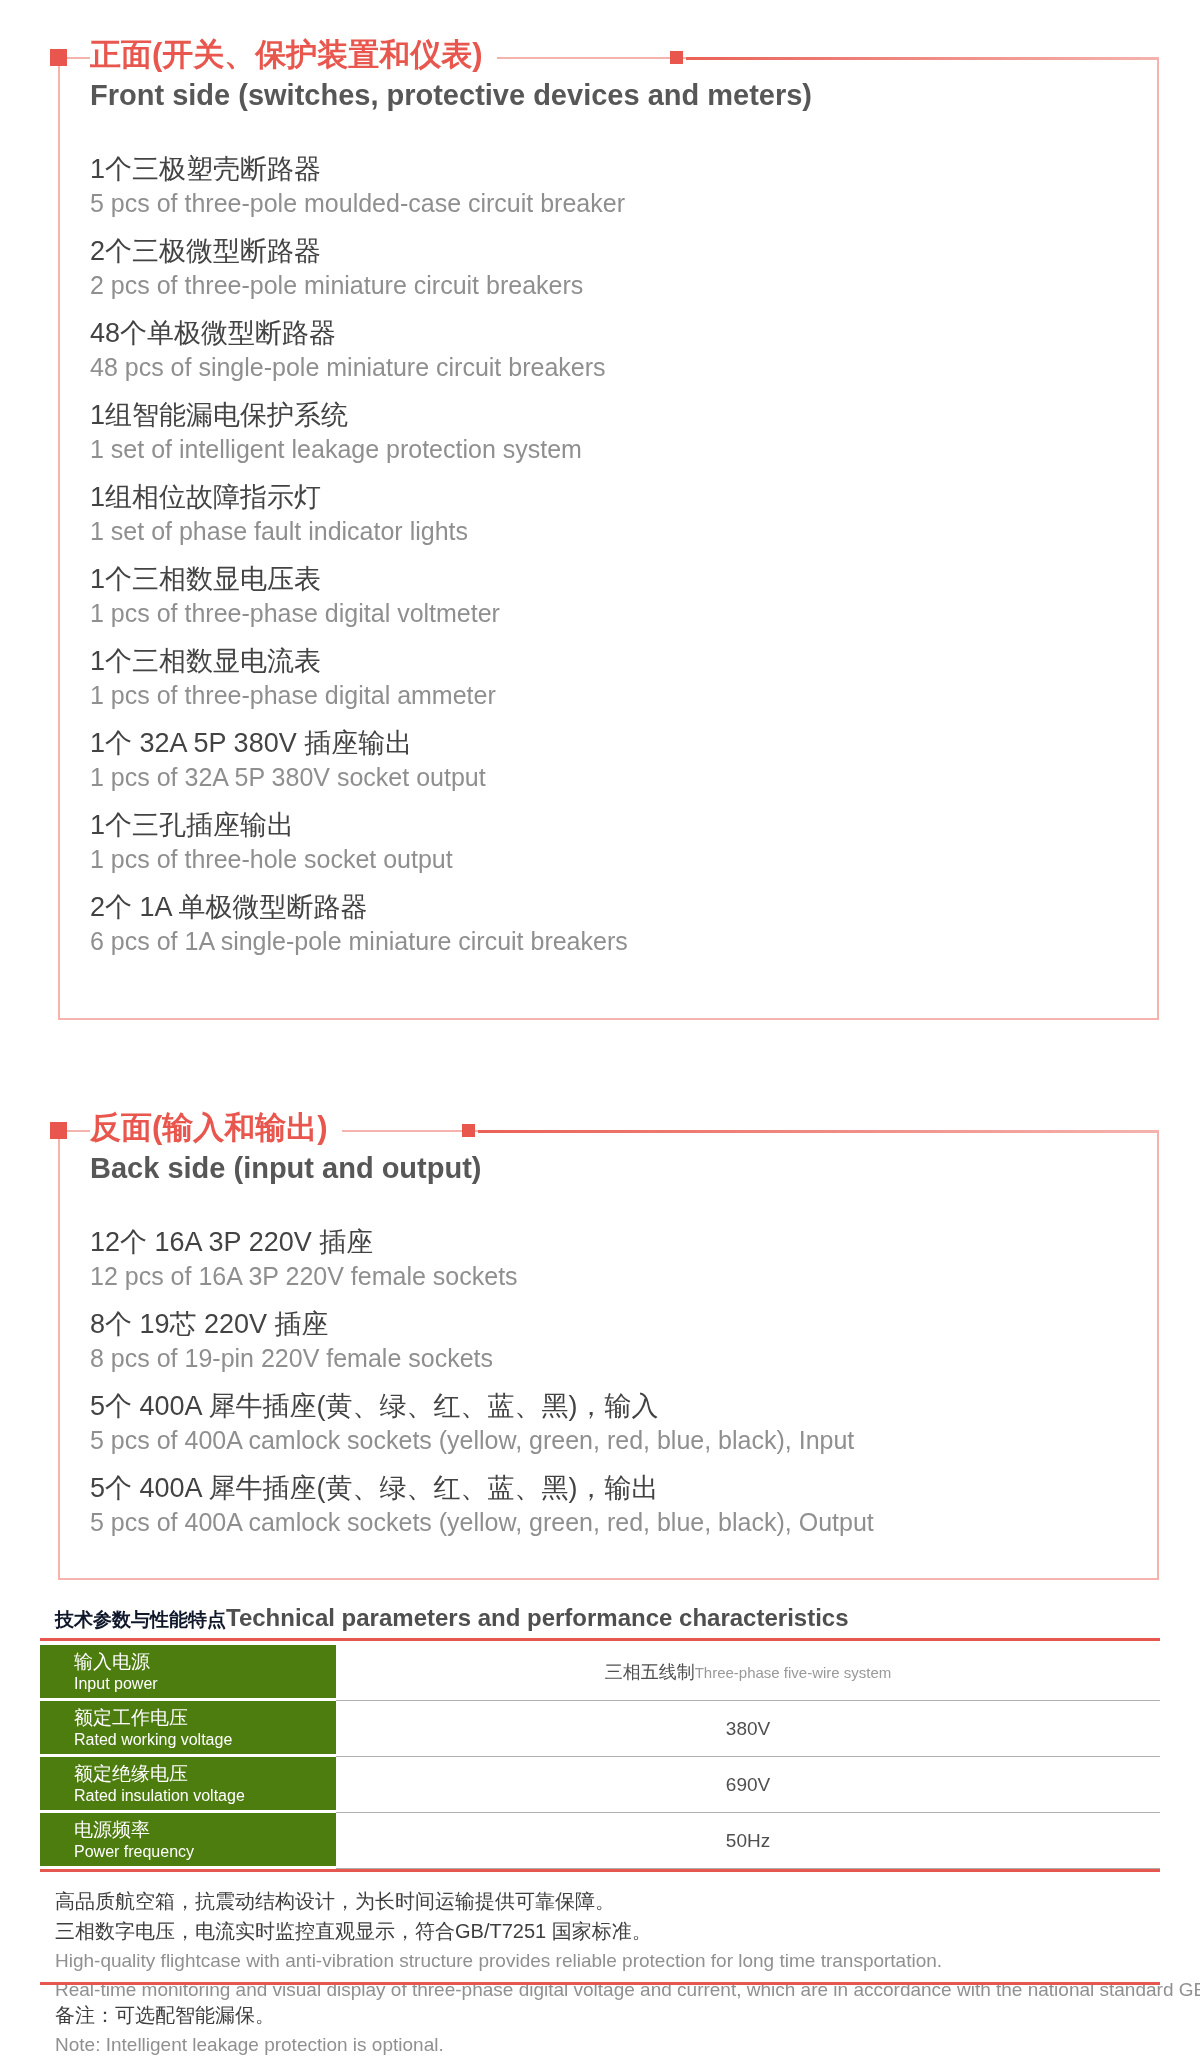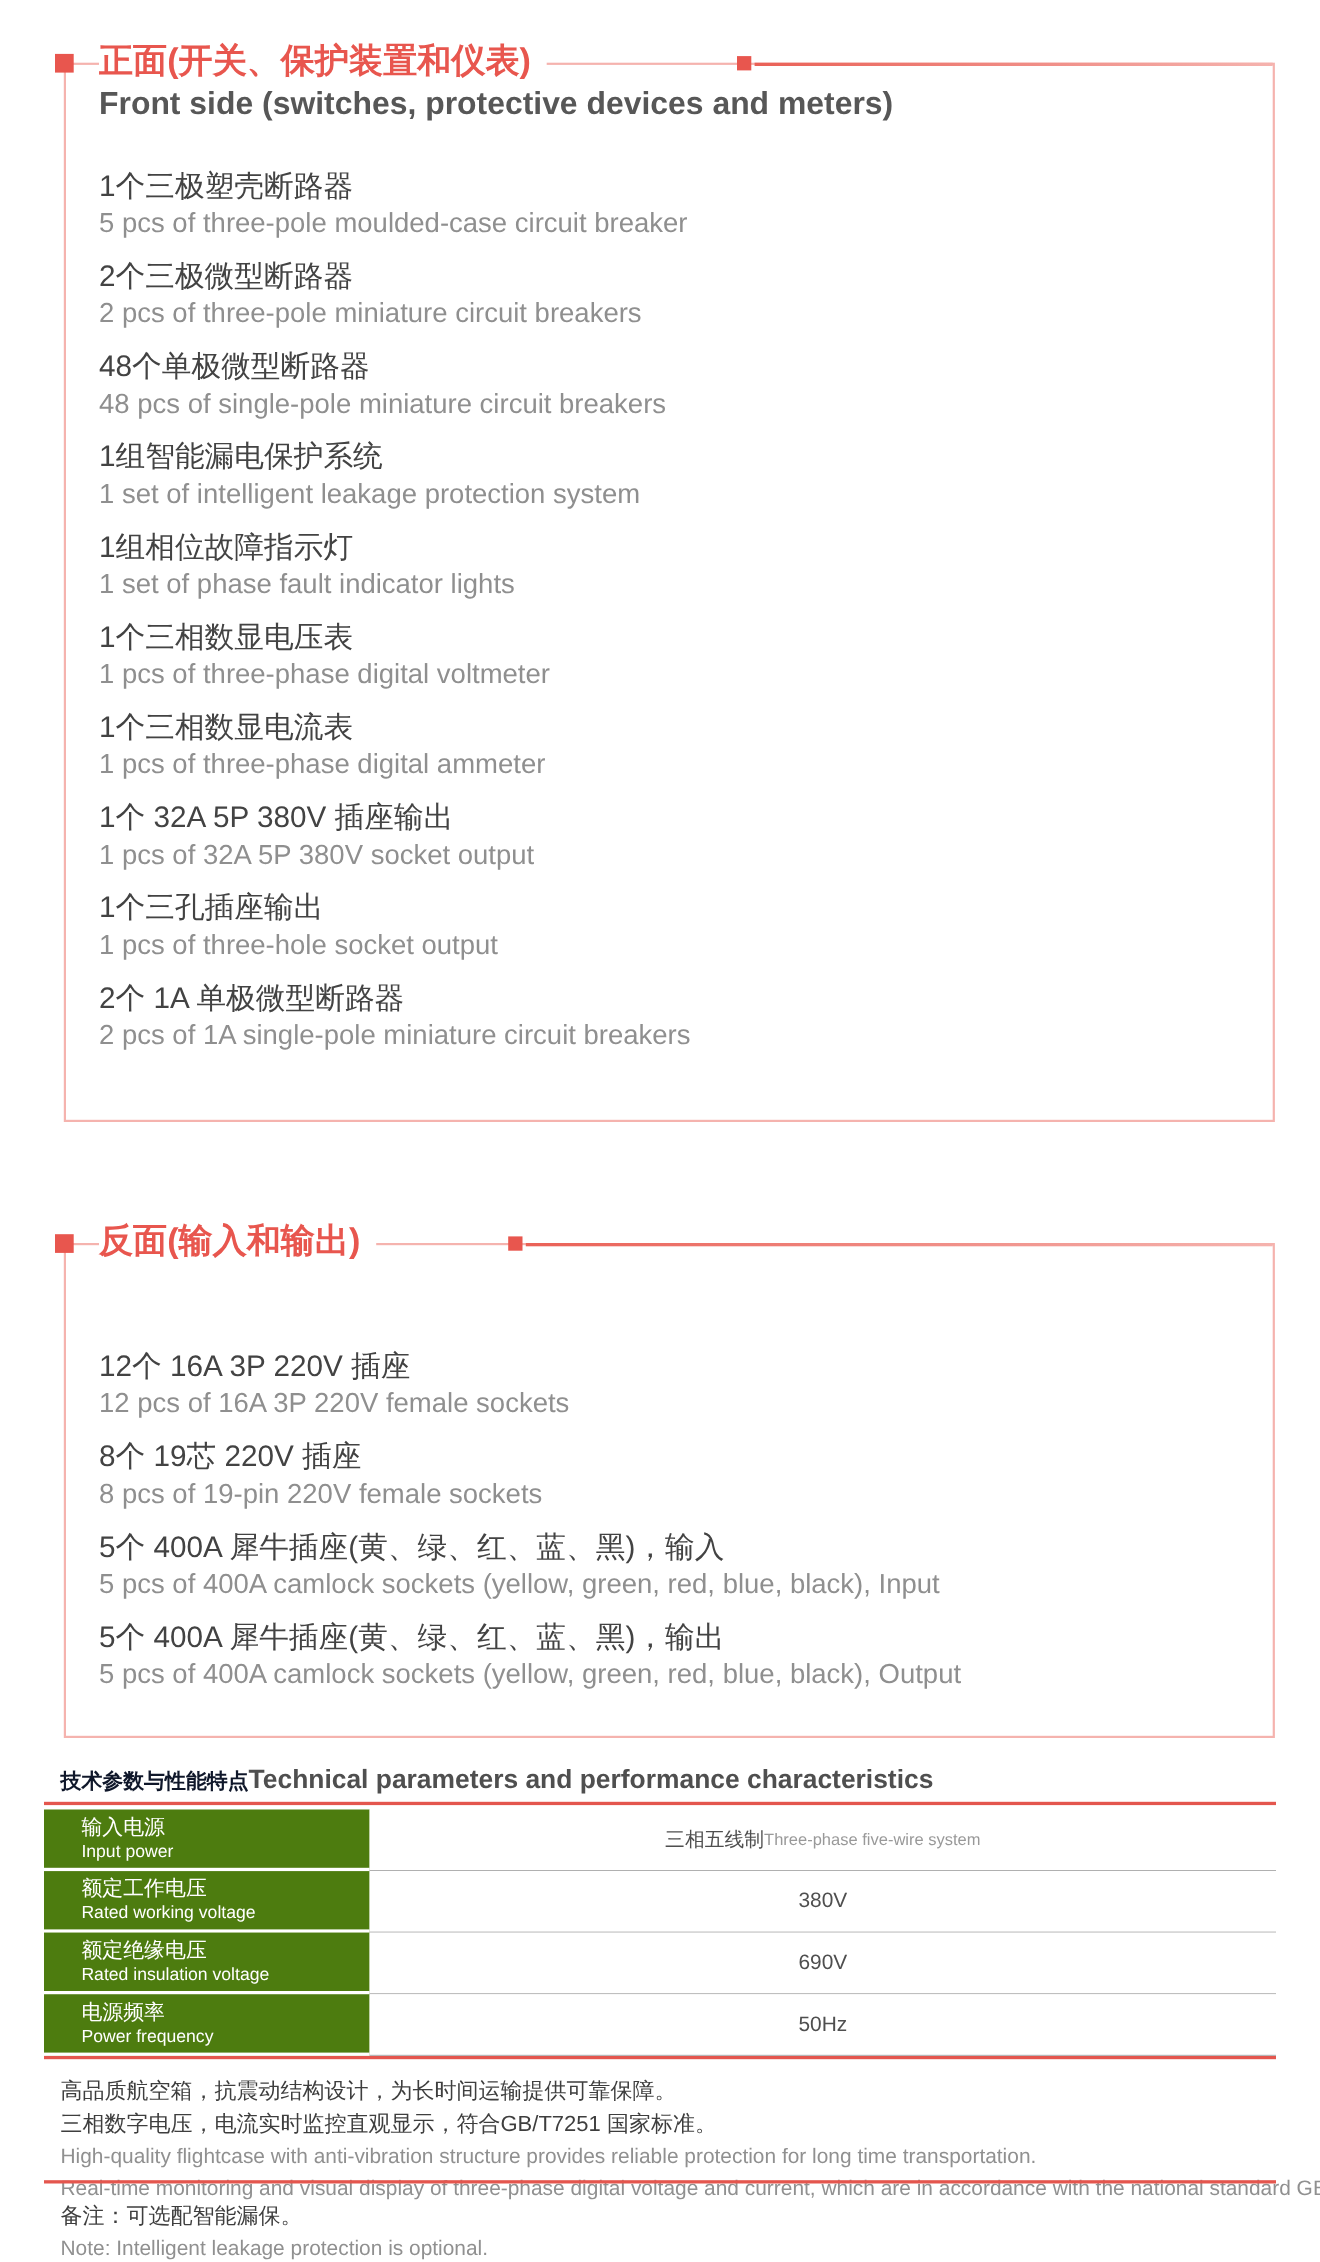--- a/index.html
+++ b/index.html
@@ -91,30 +91,31 @@
       <div class="item">
         <div class="zh">1个 32A 5P 380V 插座输出</div>
         <div class="en">1 pcs of 32A 5P 380V socket output</div>
       </div>
       <div class="item">
         <div class="zh">1个三孔插座输出</div>
         <div class="en">1 pcs of three-hole socket output</div>
       </div>
       <div class="item">
         <div class="zh">2个 1A 单极微型断路器</div>
-        <div class="en">2 pcs of 1A single-pole miniature circuit breakers</div>
+        <div class="en">6 pcs of 1A single-pole miniature circuit breakers</div>
       </div>
     </div>
   </div>
 
   <div class="secbox" style="left:58px;top:1130px;width:1097px;height:446px;">
     <div class="big-square" style="left:-10px;top:-10px;"></div>
     <div class="title-zh" style="left:30px;top:-24px;">反面(输入和输出)</div>
     <div class="small-square" style="left:402px;top:-8px;"></div>
     <div class="top-line" style="left:418px;top:-2px;width:679px;"></div>
+    <div class="title-en" style="left:30px;top:18px;">Back side (input and output)</div>
 
     <div class="items" style="left:30px;top:92px;">
       <div class="item">
         <div class="zh">12个 16A 3P 220V 插座</div>
         <div class="en">12 pcs of 16A 3P 220V female sockets</div>
       </div>
       <div class="item">
         <div class="zh">8个 19芯 220V 插座</div>
         <div class="en">8 pcs of 19-pin 220V female sockets</div>
       </div>

